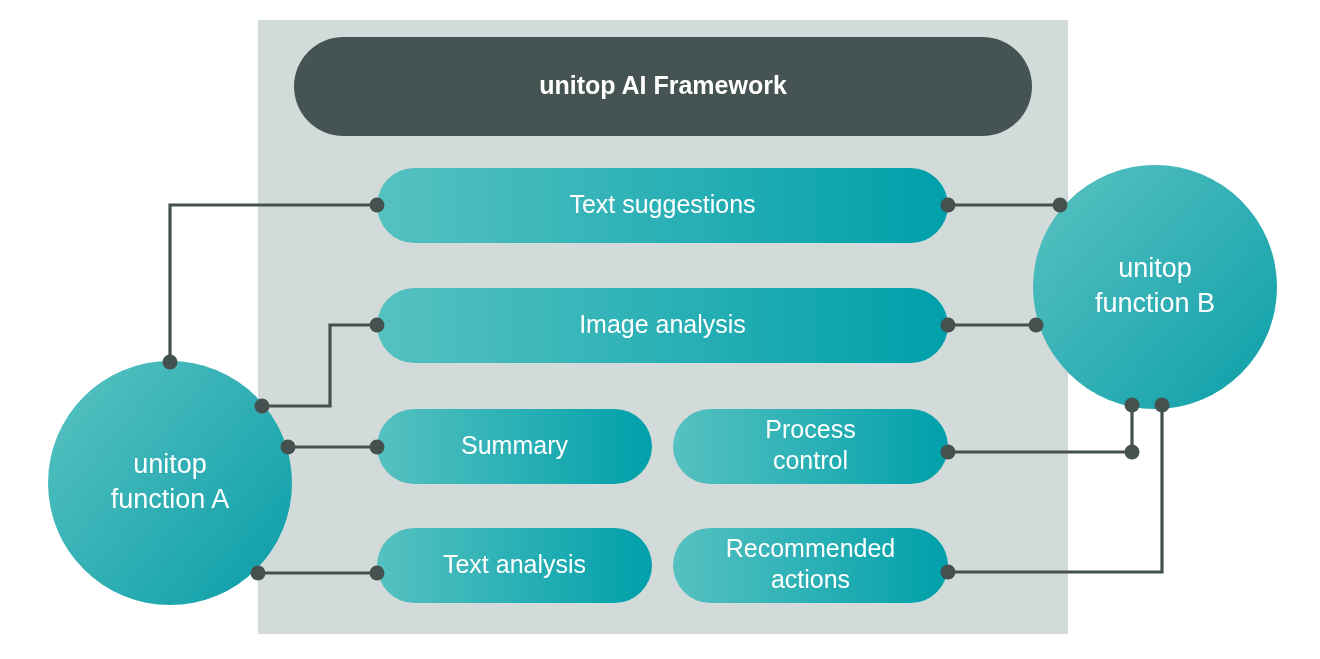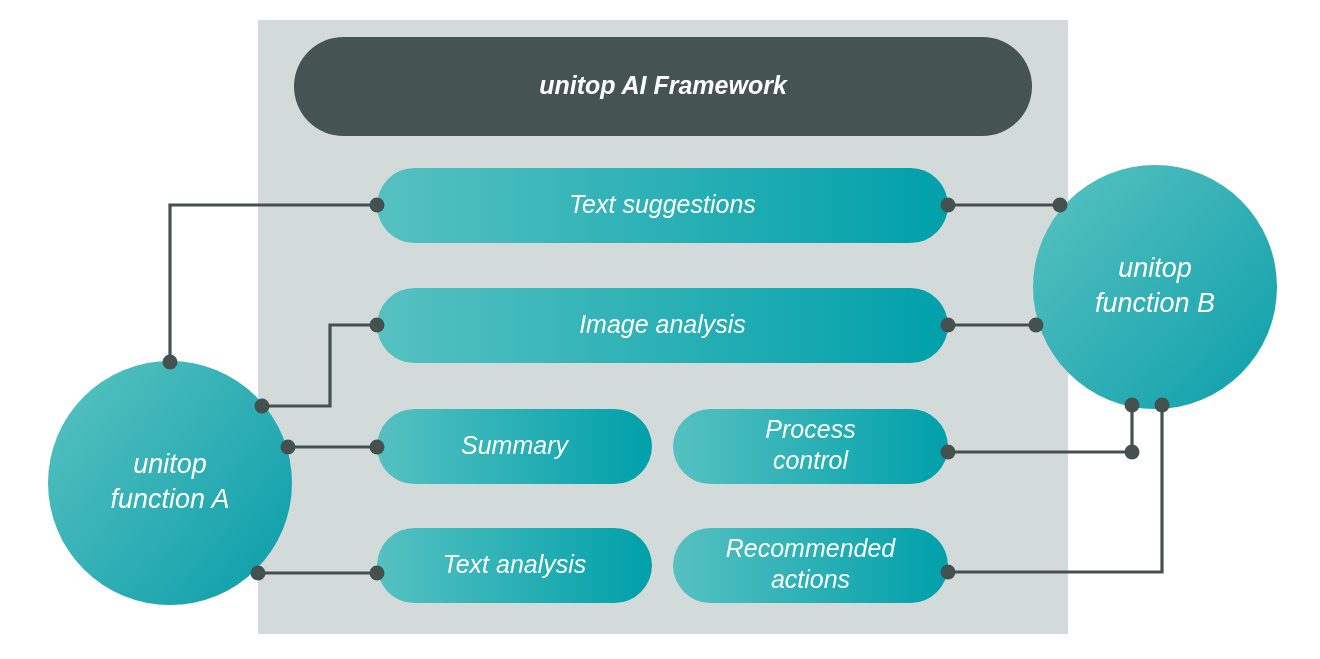--- a/index.html
+++ b/index.html
@@ -10,21 +10,20 @@
   body {
     width: 1320px;
     height: 659px;
     overflow: hidden;
     font-family: "Liberation Sans", sans-serif;
   }
   #diagram-root {
     position: relative;
     width: 1320px;
     height: 521px;
-    font-style: italic;
   }
   svg#diagram-svg {
     display: block;
     width: 1320px;
     height: 659px;
   }
   .node-label {
     fill: #ffffff;
     font-family: "Liberation Sans", sans-serif;
     text-anchor: middle;

